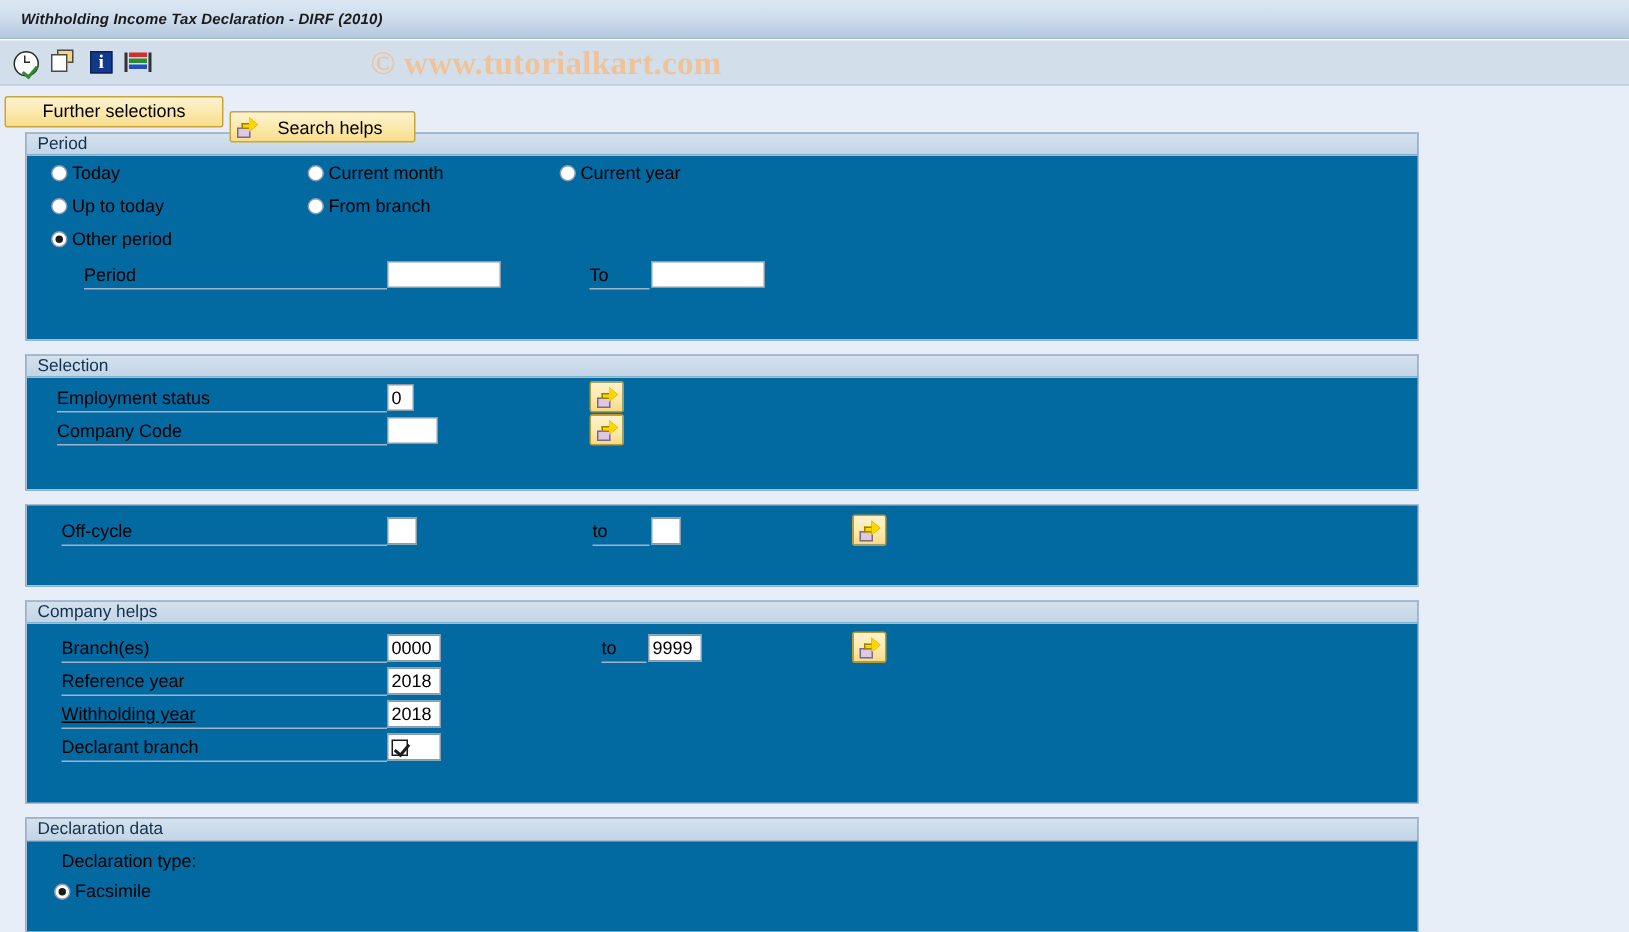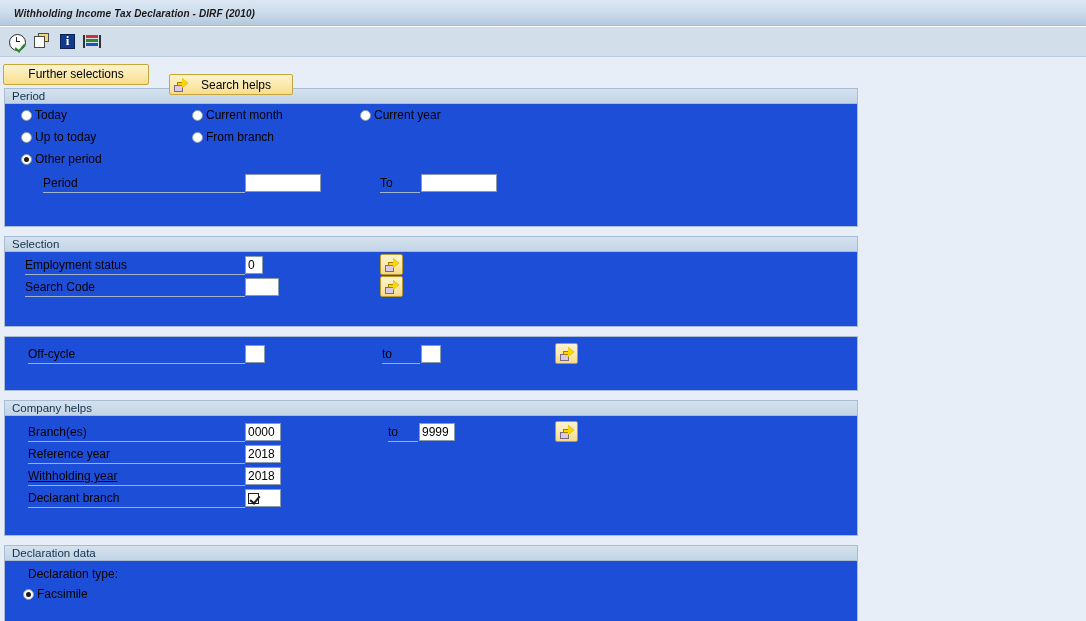--- a/index.html
+++ b/index.html
@@ -65,21 +65,21 @@
     white-space: nowrap;
     letter-spacing: 0.2px;
   }
 
   
   .buttonbar {
     height: 22px;
     margin: 6px 0 3px 3px;
     display: flex;
     align-items: center;
-    gap: 20px;
+    gap: 4px;
   }
   .sapbtn {
     height: 21px;
     background: linear-gradient(to bottom, #fdf3d0 0%, #fbe9ae 50%, #f8dd8d 100%);
     border: 1px solid #c9a63a;
     border-radius: 2px;
     display: flex;
     align-items: center;
     justify-content: center;
     font-size: 12px;
@@ -128,26 +128,26 @@
     height: 4px;
     background: #ffd500;
     border-top: 1px solid #9a8400;
     border-bottom: 1px solid #9a8400;
     border-left: 1px solid #9a8400;
     box-sizing: border-box;
   }
 
   
   .panel {
-    width: 854px;
-    margin-left: 4px;
+    width: 929px;
+    margin-left: 17px;
     margin-bottom: 9px;
     border: 1px solid #a8bdd4;
     box-sizing: border-box;
-    background: #1d4ed8;
+    background: #0369a1;
   }
   .panel-head {
     height: 15px;
     background: linear-gradient(to bottom, #d5e2ee 0%, #c2d4e6 100%);
     border-bottom: 1px solid #a8bdd4;
     font-size: 11.5px;
     color: #12314e;
     padding-left: 7px;
     line-height: 15px;
     box-sizing: border-box;
@@ -287,20 +287,21 @@
   </span>
   <span class="tb-icon">
     <span class="ic-bars">
         <i class="r"></i>
         <i class="g"></i>
         <i class="b"></i>
         <span class="lbr"></span>
         <span class="rbr"></span>
       </span>
   </span>
+  <span class="watermark">© www.tutorialkart.com</span>
 </div>
 
 <div class="buttonbar">
   <div class="sapbtn further">
     <span>Further selections</span>
   </div>
   <div class="sapbtn search">
     <span class="arrowfolder">
       <span class="fold"></span>
         <span class="arwstem"></span>
@@ -359,21 +360,21 @@
     <div class="underline" style="left:20px; top:22px; width:220px;"></div>
     <input class="inp" style="left: 240px; top: 4px; width: 18px;" value="0">
     <div class="pickbtn" style="left:375px; top:2px;">
       <span class="arrowfolder">
         <span class="fold"></span>
           <span class="arwstem"></span>
           <span class="arw"></span>
       </span>
     </div>
 
-    <div class="fldlabel" style="left:20px; top:26px;">Search Code</div>
+    <div class="fldlabel" style="left:20px; top:26px;">Company Code</div>
     <div class="underline" style="left:20px; top:44px; width:220px;"></div>
     <input class="inp" style="left: 240px; top: 26px; width: 34px;" value="">
     <div class="pickbtn" style="left:375px; top:24px;">
       <span class="arrowfolder">
         <span class="fold"></span>
           <span class="arwstem"></span>
           <span class="arw"></span>
       </span>
     </div>
   </div>

